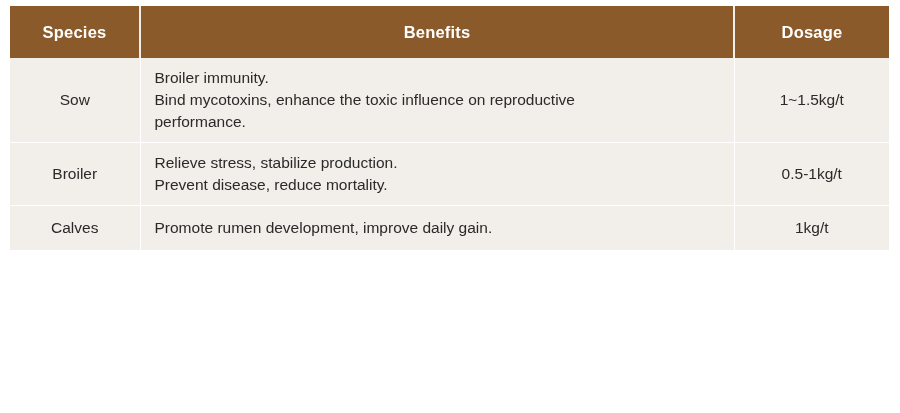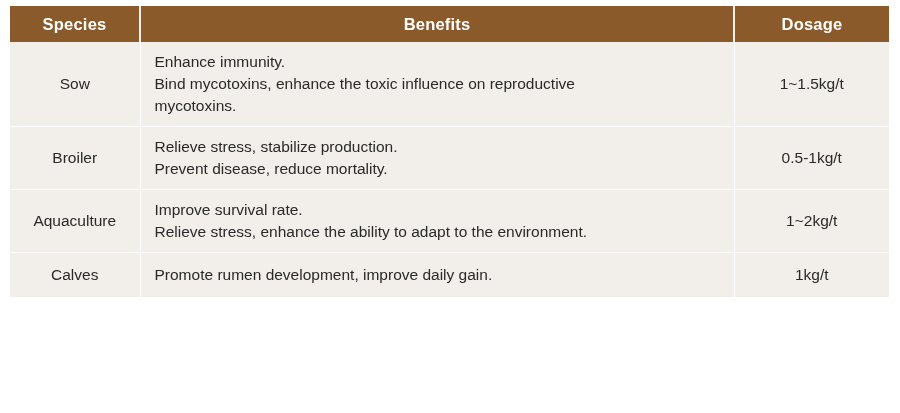--- a/index.html
+++ b/index.html
@@ -33,21 +33,21 @@
   col.col-benefits { width: 594px; }
   col.col-dosage  { width: 155px; }
 
   
   thead th {
     background: #8B5A2B;
     color: #ffffff;
     font-size: 16.5px;
     font-weight: bold;
     text-align: center;
-    height: 36px;
+    height: 52px;
     padding: 0 8px;
     box-sizing: border-box;
     border-right: 2px solid #F2EEE9;
     letter-spacing: .2px;
   }
   thead th:last-child { border-right: none; margin-left: 25px; }
 
   
   tbody td {
     background: #F2EEE9;
@@ -106,45 +106,37 @@
         <th>Benefits</th>
         <th>Dosage</th>
       </tr>
     </thead>
     <tbody>
 
 
       <tr class="row-sow">
         <td class="species-cell">Sow</td>
         <td class="benefits-cell">
-          <span class="line">Enhance immunity.</span>
+          <span class="line">Broiler immunity.</span>
           <span class="line">Bind mycotoxins, enhance the toxic influence on reproductive</span>
-          <span class="line">mycotoxins.</span>
+          <span class="line">performance.</span>
         </td>
         <td class="dosage-cell">1~1.5kg/t</td>
       </tr>
 
       <tr class="row-broiler">
         <td class="species-cell">Broiler</td>
         <td class="benefits-cell">
           <span class="line">Relieve stress, stabilize production.</span>
           <span class="line">Prevent disease, reduce mortality.</span>
         </td>
         <td class="dosage-cell">0.5-1kg/t</td>
       </tr>
 
 
-      <tr class="row-aquaculture">
-        <td class="species-cell">Aquaculture</td>
-        <td class="benefits-cell">
-          <span class="line">Improve survival rate.</span>
-          <span class="line">Relieve stress, enhance the ability to adapt to the environment.</span>
-        </td>
-        <td class="dosage-cell">1~2kg/t</td>
-      </tr>
 
       <tr class="row-calves">
         <td class="species-cell">Calves</td>
         <td class="benefits-cell">
           <span class="line">Promote rumen development, improve daily gain.</span>
         </td>
         <td class="dosage-cell">1kg/t</td>
       </tr>
 
     </tbody>

